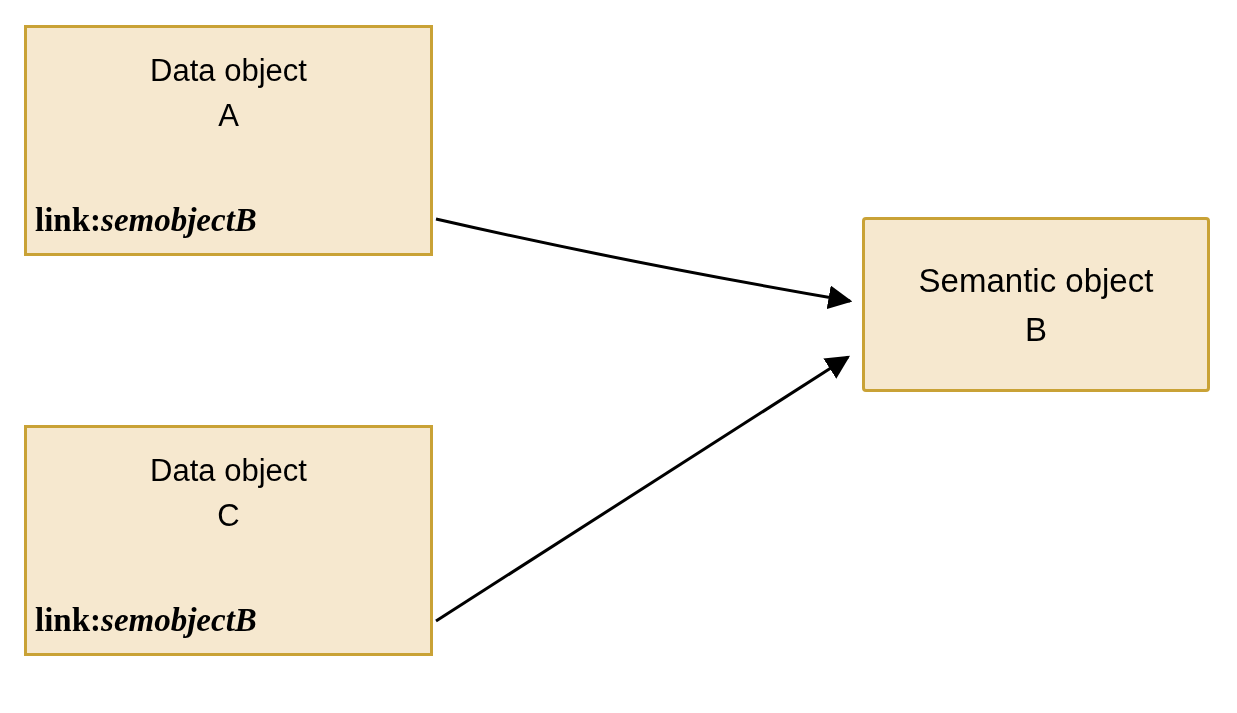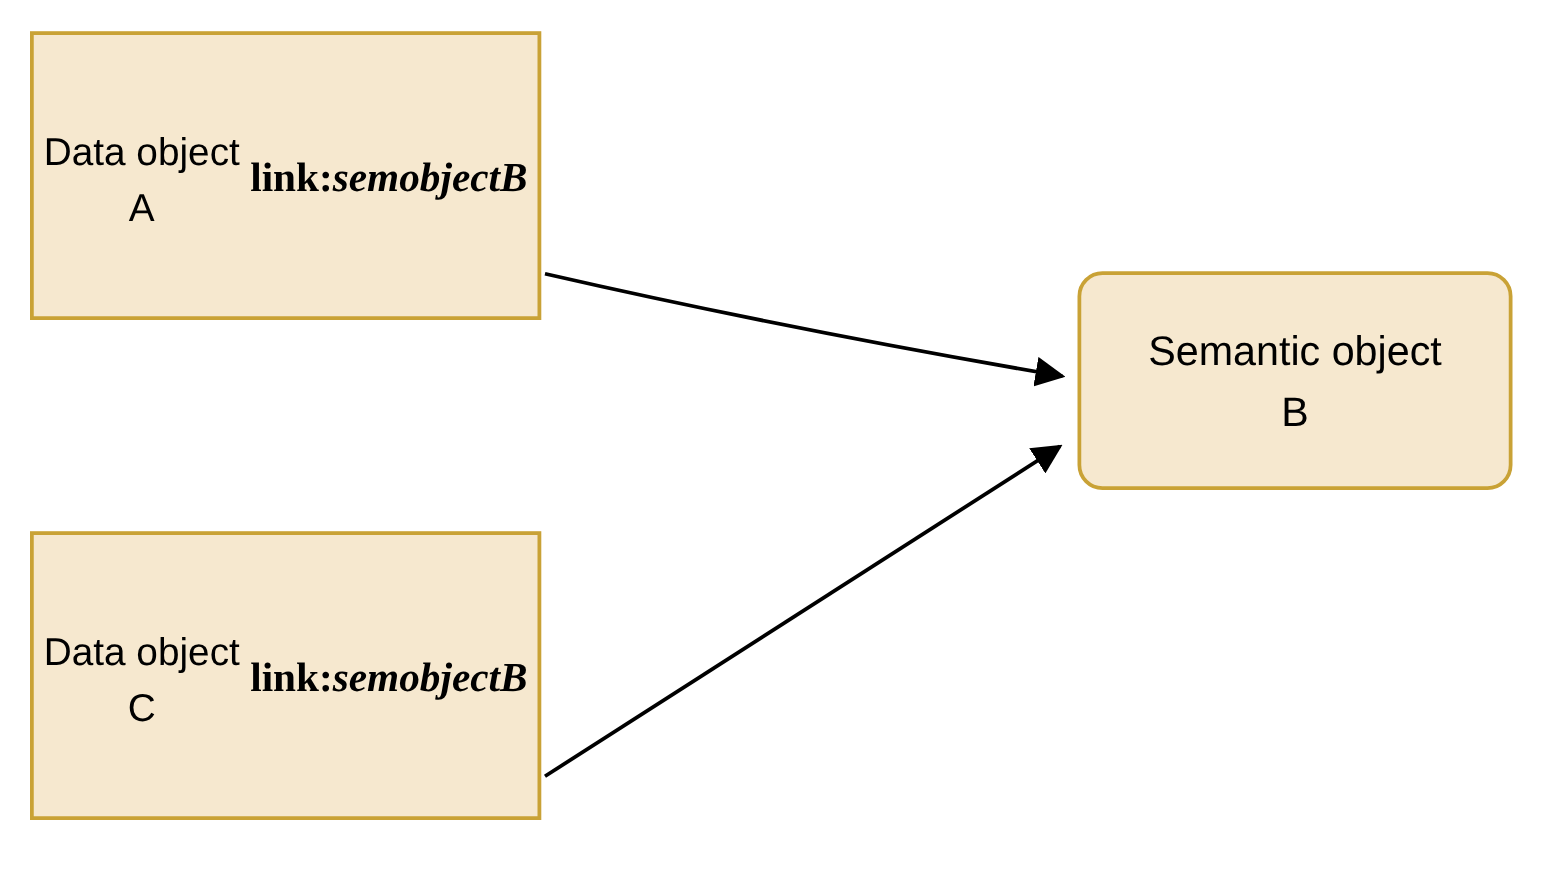--- a/index.html
+++ b/index.html
@@ -19,33 +19,32 @@
   }
   .edges{
     position:absolute;left:0;top:0;width:1237px;height:713px;
     pointer-events:none;
   }
   .node{
     position:absolute;
     box-sizing:border-box;
     background:var(--node-fill);
     border:3px solid var(--node-border);
-    display:flex;
-    align-items:center;
+    display:flex;flex-direction:column;
   }
   .node-rect{
     left:24px;width:409px;height:231px;
     justify-content:space-between;
     padding:20px 8px 14px 8px;
   }
   #node-a{top:25px;}
   #node-c{top:425px;}
   .node-rounded{
     left:862px;top:217px;width:348px;height:175px;
-    border-radius:20px;
+    border-radius:4px;
     justify-content:center;
   }
   .node-title{
     font-size:31px;line-height:45px;
     text-align:center;
     white-space:nowrap;
   }
   .node-title span{display:block;}
   .node-rounded .node-title{font-size:33px;line-height:49px;}
   .link-label{

